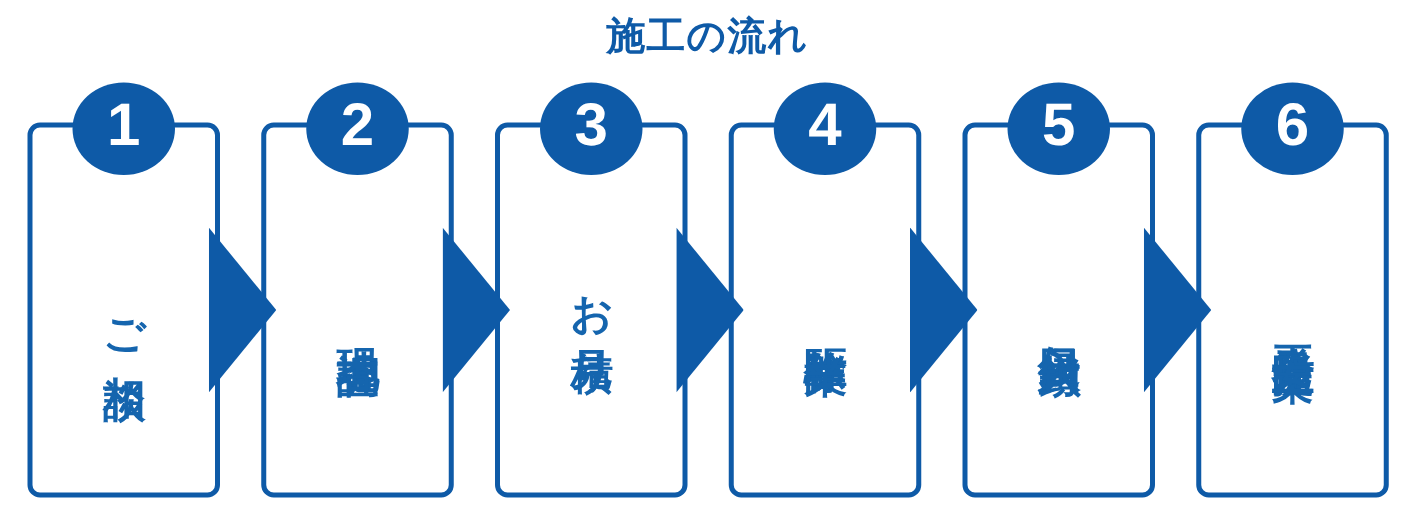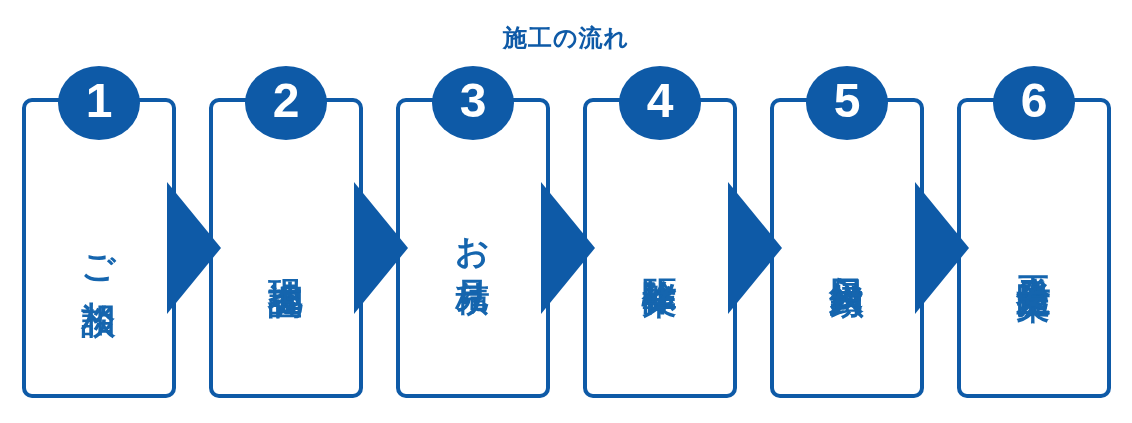--- a/index.html
+++ b/index.html
@@ -12,25 +12,25 @@
   .stage {
     position: relative;
     width: 1132px;
     height: 423px;
     background: var(--bg);
     overflow: hidden;
     font-family: "Liberation Sans", sans-serif;
   }
   .title {
     position: absolute;
-    top: 22px;
+    top: 8px;
     left: 0;
     width: 100%;
     text-align: center;
-    font-size: 24px;
+    font-size: 31px;
     font-weight: 900;
     letter-spacing: 1px;
     color: var(--primary);
   }
   .step-box {
     position: absolute;
     top: 98px;
     width: 154px;
     height: 300px;
     background: #fff;

